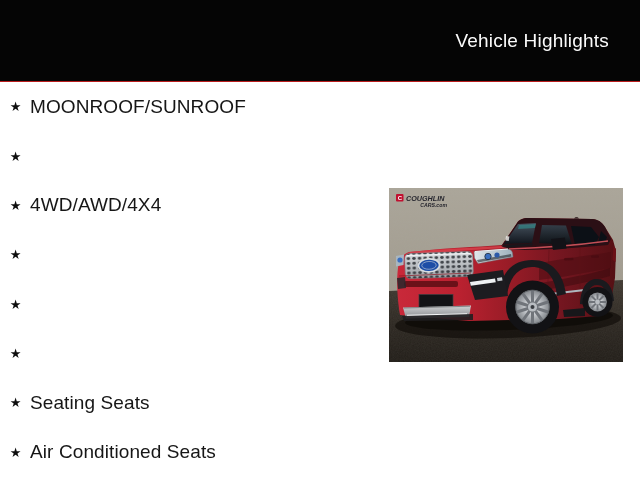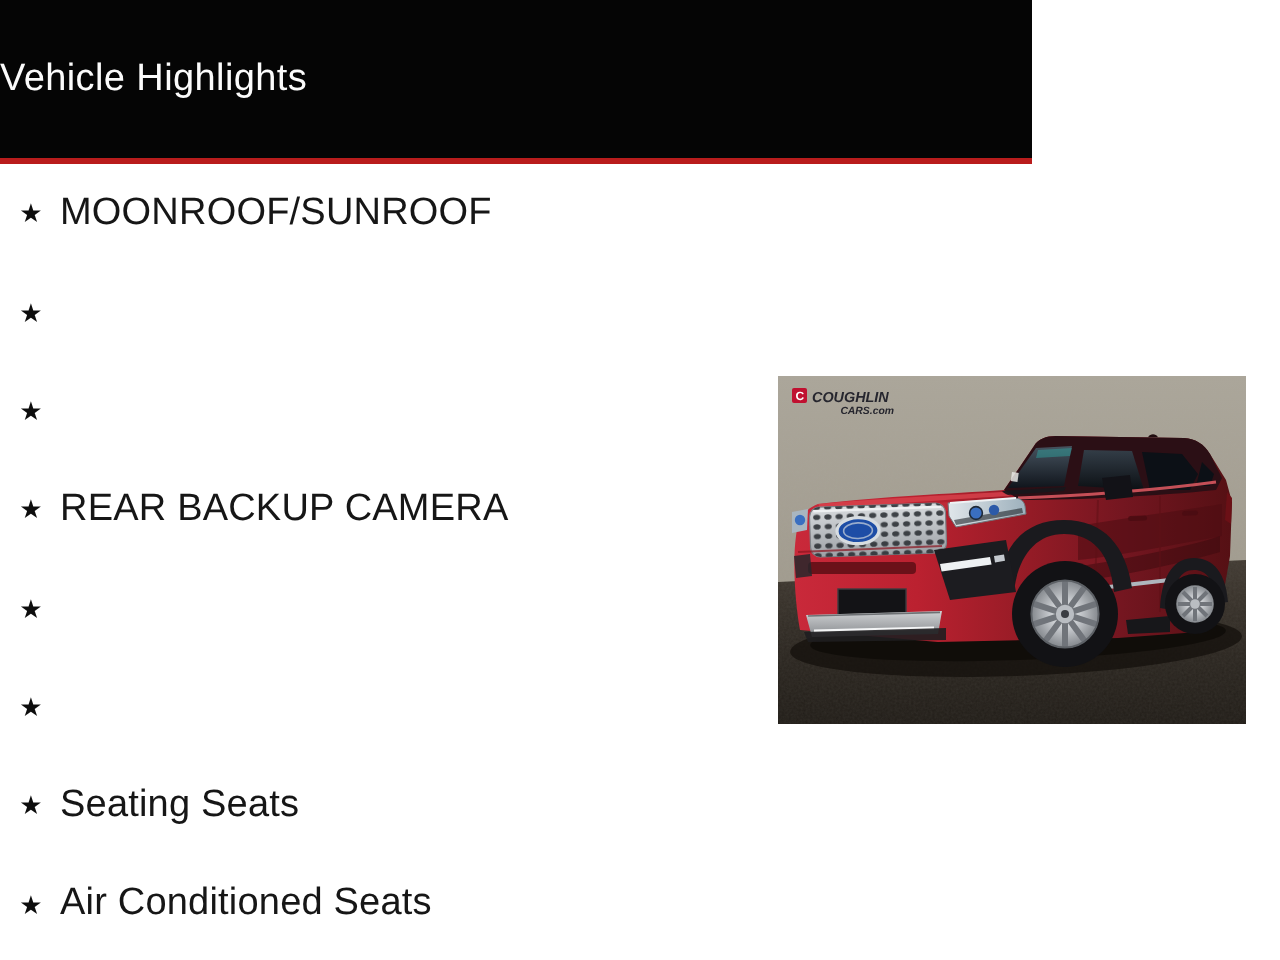--- a/index.html
+++ b/index.html
@@ -2,23 +2,23 @@
 <html><head>
 <meta charset="utf-8">
 <style>
   html,body{margin:0;padding:0;}
   body{
     width:640px;height:480px;background:#ffffff;overflow:hidden;position:relative;
     font-family:"Liberation Sans", sans-serif;
   }
   .page{position:absolute;inset:0;background:#ffffff;}
   .header{
-    position:absolute;top:0;left:0;width:516px;height:82px;background:#050505;
-    display:flex;align-items:center;justify-content:flex-start;
-    padding-right:31px;box-sizing:border-box;border-bottom:3px solid #b91c1c;
+    position:absolute;top:0;left:0;width:640px;height:82px;background:#050505;
+    display:flex;align-items:center;justify-content:flex-end;
+    padding-right:31px;box-sizing:border-box;border-bottom:1px solid #b91c1c;
   }
   .header .title{color:#fbfbfb;font-size:19px;font-weight:400;letter-spacing:.2px;}
   .features{position:absolute;top:82px;left:0;width:380px;}
   .feature{display:flex;align-items:center;height:49.35px;padding-left:9px;}
   .star{font-size:13px;color:#0d0d0d;width:13px;text-align:center;margin-right:8px;line-height:1;}
   .ftext{font-size:19px;color:#161616;letter-spacing:.1px;white-space:nowrap;}
   .photo{position:absolute;left:389px;top:188px;width:239px;height:174px;}
   .photo svg{display:block;width:234px;height:174px;}
 </style>
 </head>
@@ -35,25 +35,25 @@
       <span class="star">★</span>
       <span class="ftext">MOONROOF/SUNROOF</span>
     </div>
 
     <div class="feature">
       <span class="star">★</span>
     </div>
 
     <div class="feature">
       <span class="star">★</span>
-    </div>
-
-    <div class="feature">
-      <span class="star">★</span>
-      <span class="ftext">REAR BACKUP CAMERA</span>
+      <span class="ftext">4WD/AWD/4X4</span>
+    </div>
+
+    <div class="feature">
+      <span class="star">★</span>
     </div>
 
     <div class="feature">
       <span class="star">★</span>
     </div>
 
     <div class="feature">
       <span class="star">★</span>
     </div>
 

